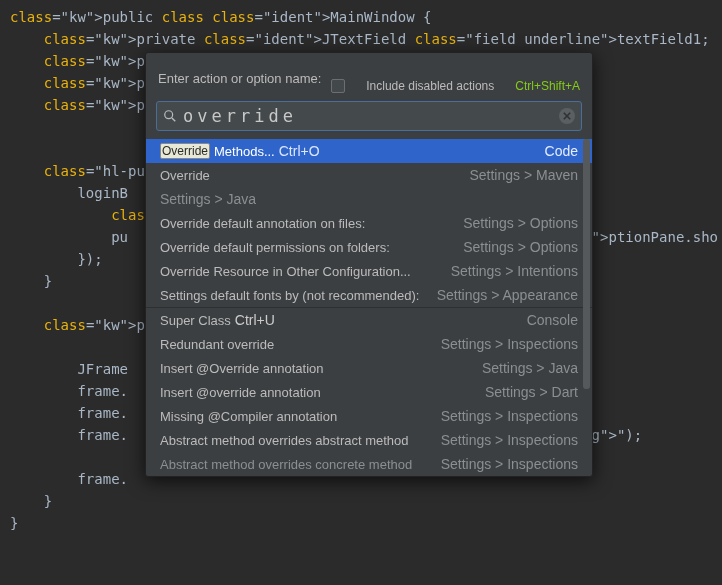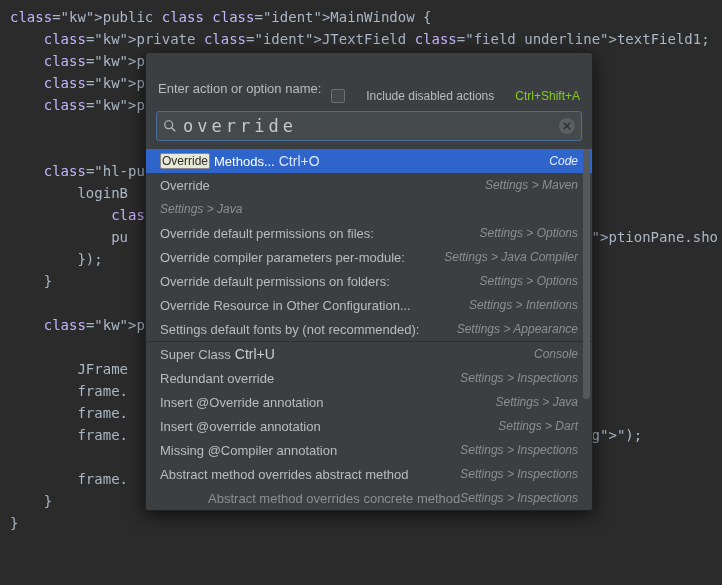--- a/index.html
+++ b/index.html
@@ -14,36 +14,36 @@
   position: relative;
 }
 .code-area {
   padding: 6px 10px;
   font-family: Consolas, monospace;
   font-size: 14px;
   line-height: 22px;
   white-space: pre;
   color: #a9b7c6;
 }
-.kw { color: #c4b5fd; }
+.kw { color: #eab308; }
 .popup {
   position: absolute;
   left: 145px;
   top: 52px;
   width: 448px;
   background: #3c3f41;
   border: 1px solid #222;
   box-shadow: 0 4px 18px rgba(0,0,0,0.7);
   border-radius: 3px;
 }
 .popup-header {
   display: flex;
   align-items: center;
   justify-content: space-between;
-  padding: 20px 12px 8px 12px;
+  padding: 10px 12px 8px 12px;
   color: #bbbbbb;
 }
 .popup-title { font-size: 13px; }
 .include-disabled { display: flex; align-items: center; gap: 21px; font-size: 12px; color: #bbb; margin-top: 16px; }
 .checkbox {
   width: 14px; height: 14px; border: 1px solid #6e6e6e; background: #43494a; border-radius: 2px;
 }
 .shortcut-label { color: #84cc16; }
 .search-row {
   margin: 0 10px 8px 10px;
@@ -96,32 +96,32 @@
 .highlight-box {
   background: #e8e8d6;
   color: #2b2b2b;
   border: 1px solid #888;
   border-radius: 2px;
   padding: 0 1px;
   font-size: 12px;
 }
 .result-shortcut { color: #ccc; font-size: 14px; }
 .result-row.selected .result-shortcut { color: #dce6ff; }
-.result-context { color: #8a8f91; font-size: 12px; font-style: italic; }
+.result-context { color: #8a8f91; font-size: 14px; }
 .divider { border-top: 1px solid #2d2f30; margin: 0; }
 .scrollbar {
   position: absolute;
   right: 2px;
   top: 0;
   width: 7px;
   height: 250px;
   background: #55595b;
   border-radius: 3px;
 }
-.dimmed { color: #8b8f91; justify-content: flex-end; }
+.dimmed { color: #8b8f91; }
 </style>
 </head>
 <body>
 
 <div class="code-area" id="code-editor"><span <span="" class="kw">class</span>="kw"&gt;public <span class="kw">class</span> <span <span="" class="kw">class</span>="ident"&gt;MainWindow {
     <span <span="" class="kw">class</span>="kw"&gt;private <span <span="" class="kw">class</span>="ident"&gt;JTextField <span <span="" class="kw">class</span>="field underline"&gt;textField1;
     <span <span="" class="kw">class</span>="kw"&gt;private JP
     <span <span="" class="kw">class</span>="kw"&gt;private JB
     <span <span="" class="kw">class</span>="kw"&gt;private JP
 
@@ -178,26 +178,22 @@
         <span class="result-context">Code</span>
       </div>
       <div class="result-row">
         <span class="result-label">Override</span>
         <span class="result-context">Settings &gt; Maven</span>
       </div>
       <div class="result-row">
         <span class="result-context">Settings &gt; Java</span>
       </div>
       <div class="result-row">
-        <span class="result-label">Override default permissions on files:</span>
+        <span class="result-label">Override default annotation on files:</span>
         <span class="result-context">Settings &gt; Options</span>
-      </div>
-      <div class="result-row">
-        <span class="result-label">Override compiler parameters per-module:</span>
-        <span class="result-context">Settings &gt; Java Compiler</span>
       </div>
       <div class="result-row">
         <span class="result-label">Override default permissions on folders:</span>
         <span class="result-context">Settings &gt; Options</span>
       </div>
       <div class="result-row">
         <span class="result-label">Override Resource in Other Configuration...</span>
         <span class="result-context">Settings &gt; Intentions</span>
       </div>
       <div class="result-row">

